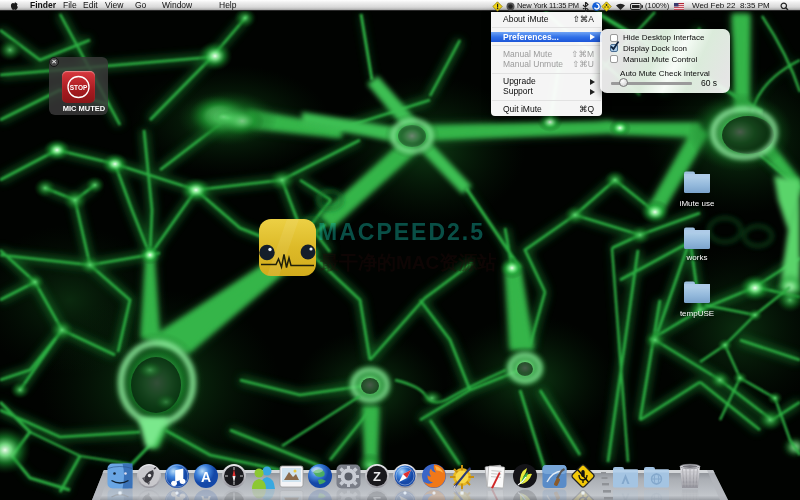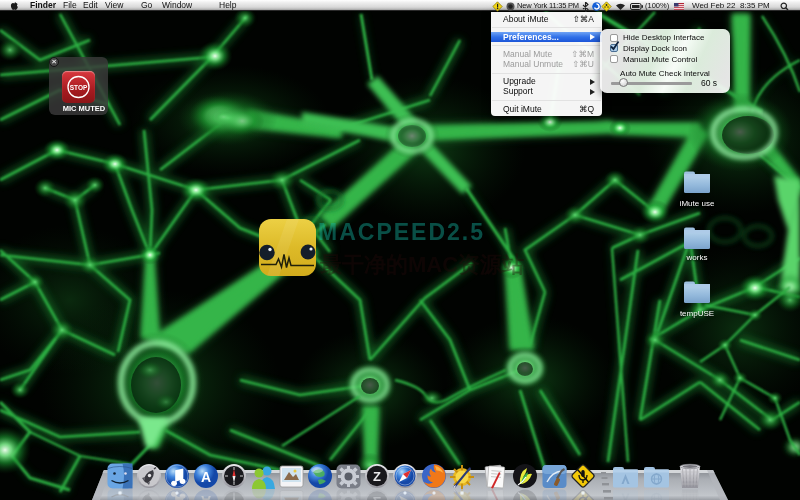--- a/index.html
+++ b/index.html
@@ -35,21 +35,21 @@
     background:rgba(58,58,58,0.82);border-radius:6px;}
   #mic .lbl{position:absolute;left:0;top:47px;width:70px;text-align:center;
     color:#fff;font-weight:bold;font-size:7.5px;}
   #micx{position:absolute;left:0px;top:0px;width:10px;height:10px;border-radius:50%;
     background:#4a4a4a;border:1px solid #151515;color:#e8e8e8;font-size:8px;
     line-height:8px;text-align:center;font-weight:bold;}
   
   #wm1{position:absolute;left:318px;top:219px;width:280px;color:#14b8a6;
     font-size:23px;font-weight:bold;letter-spacing:2px;opacity:0.42;}
   #wm2{position:absolute;left:320px;top:250px;width:280px;color:#240a0a;
-    font-size:22px;font-weight:bold;opacity:0.38;letter-spacing:1px;letter-spacing:0px;}
+    font-size:19px;font-weight:bold;opacity:0.38;letter-spacing:1px;letter-spacing:0px;}
   
   .flbl{position:absolute;color:#fff;font-size:8px;text-align:center;width:60px;
     text-shadow:0 1px 2px rgba(0,0,0,0.9);}
 </style>
 </head>
 <body>
 <svg id="wall" width="800" height="500" viewBox="0 0 800 500">
   <defs>
     <radialGradient id="ng">
       <stop offset="0%" stop-color="#eeffee" stop-opacity="0.98"></stop>
@@ -271,21 +271,21 @@
 </svg>
 
 <div id="mbar">
   <svg class="mi" style="left:10px;top:2px" width="9" height="9" viewBox="0 0 9 9">
       <path d="M5.6,1.1c-0.5,0-1,0.3-1.3,0.3S3.6,1.1,3,1.1C1.9,1.1,0.9,2,0.9,3.8c0,2 1.4,4.1 2.2,4.1 0.5,0 0.7-0.3 1.3-0.3s0.8,0.3 1.3,0.3c0.9,0 2.1-2.1 2.1-3.1 -1-0.4-1.2-1.9-0.1-2.5C7.2,1.5 6.3,1.1 5.6,1.1z M5.8,0c-0.7,0.1-1.4,0.8-1.3,1.6C5.2,1.7 5.9,0.9 5.8,0z" fill="#1a1a1a"></path>
     </svg>
   <span class="l" style="left:30px;font-weight:bold;">Finder</span>
   <span class="l" style="left:63px;">File</span>
   <span class="l" style="left:83px;">Edit</span>
   <span class="l" style="left:105px;">View</span>
-  <span class="l" style="left:141px;">Go</span>
+  <span class="l" style="left:135px;">Go</span>
   <span class="l" style="left:162px;">Window</span>
   <span class="l" style="left:219px;">Help</span>
 
   <svg class="mi" style="left:492px;top:1px" width="11" height="11" viewBox="0 0 11 11">
       <rect x="2.2" y="2.2" width="6.6" height="6.6" transform="rotate(45 5.5 5.5)" fill="#f4d716" stroke="#8a7a00" stroke-width="0.7"></rect>
       <rect x="5" y="2.8" width="1.2" height="3.4" fill="#222"></rect>
       <circle cx="5.6" cy="7.4" r="0.8" fill="#222"></circle>
     </svg>
   <svg class="mi" style="left:506px;top:2px" width="9" height="9" viewBox="0 0 9 9">
       <circle cx="4.5" cy="4.5" r="4" fill="#555"></circle>

